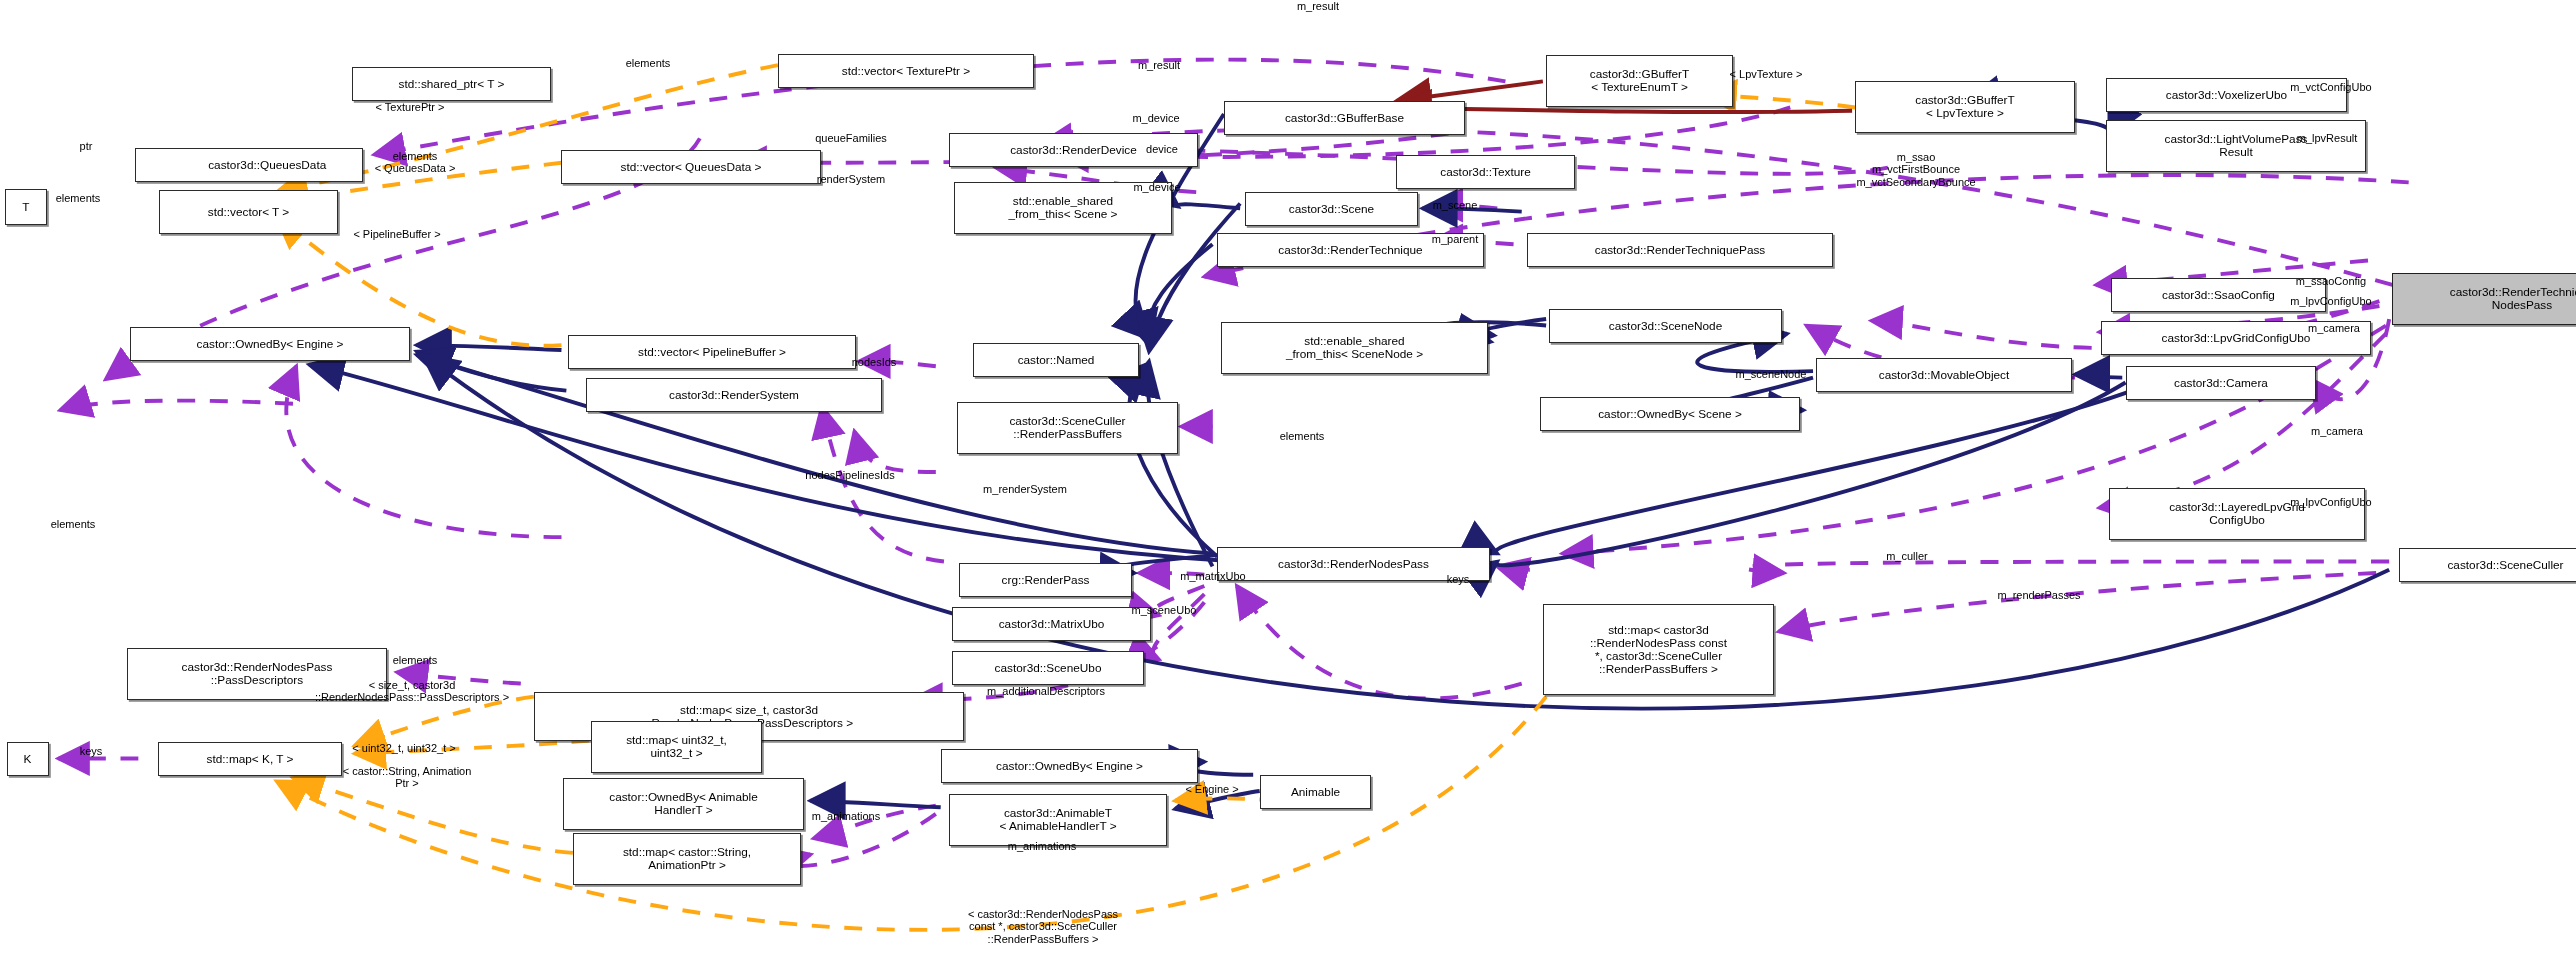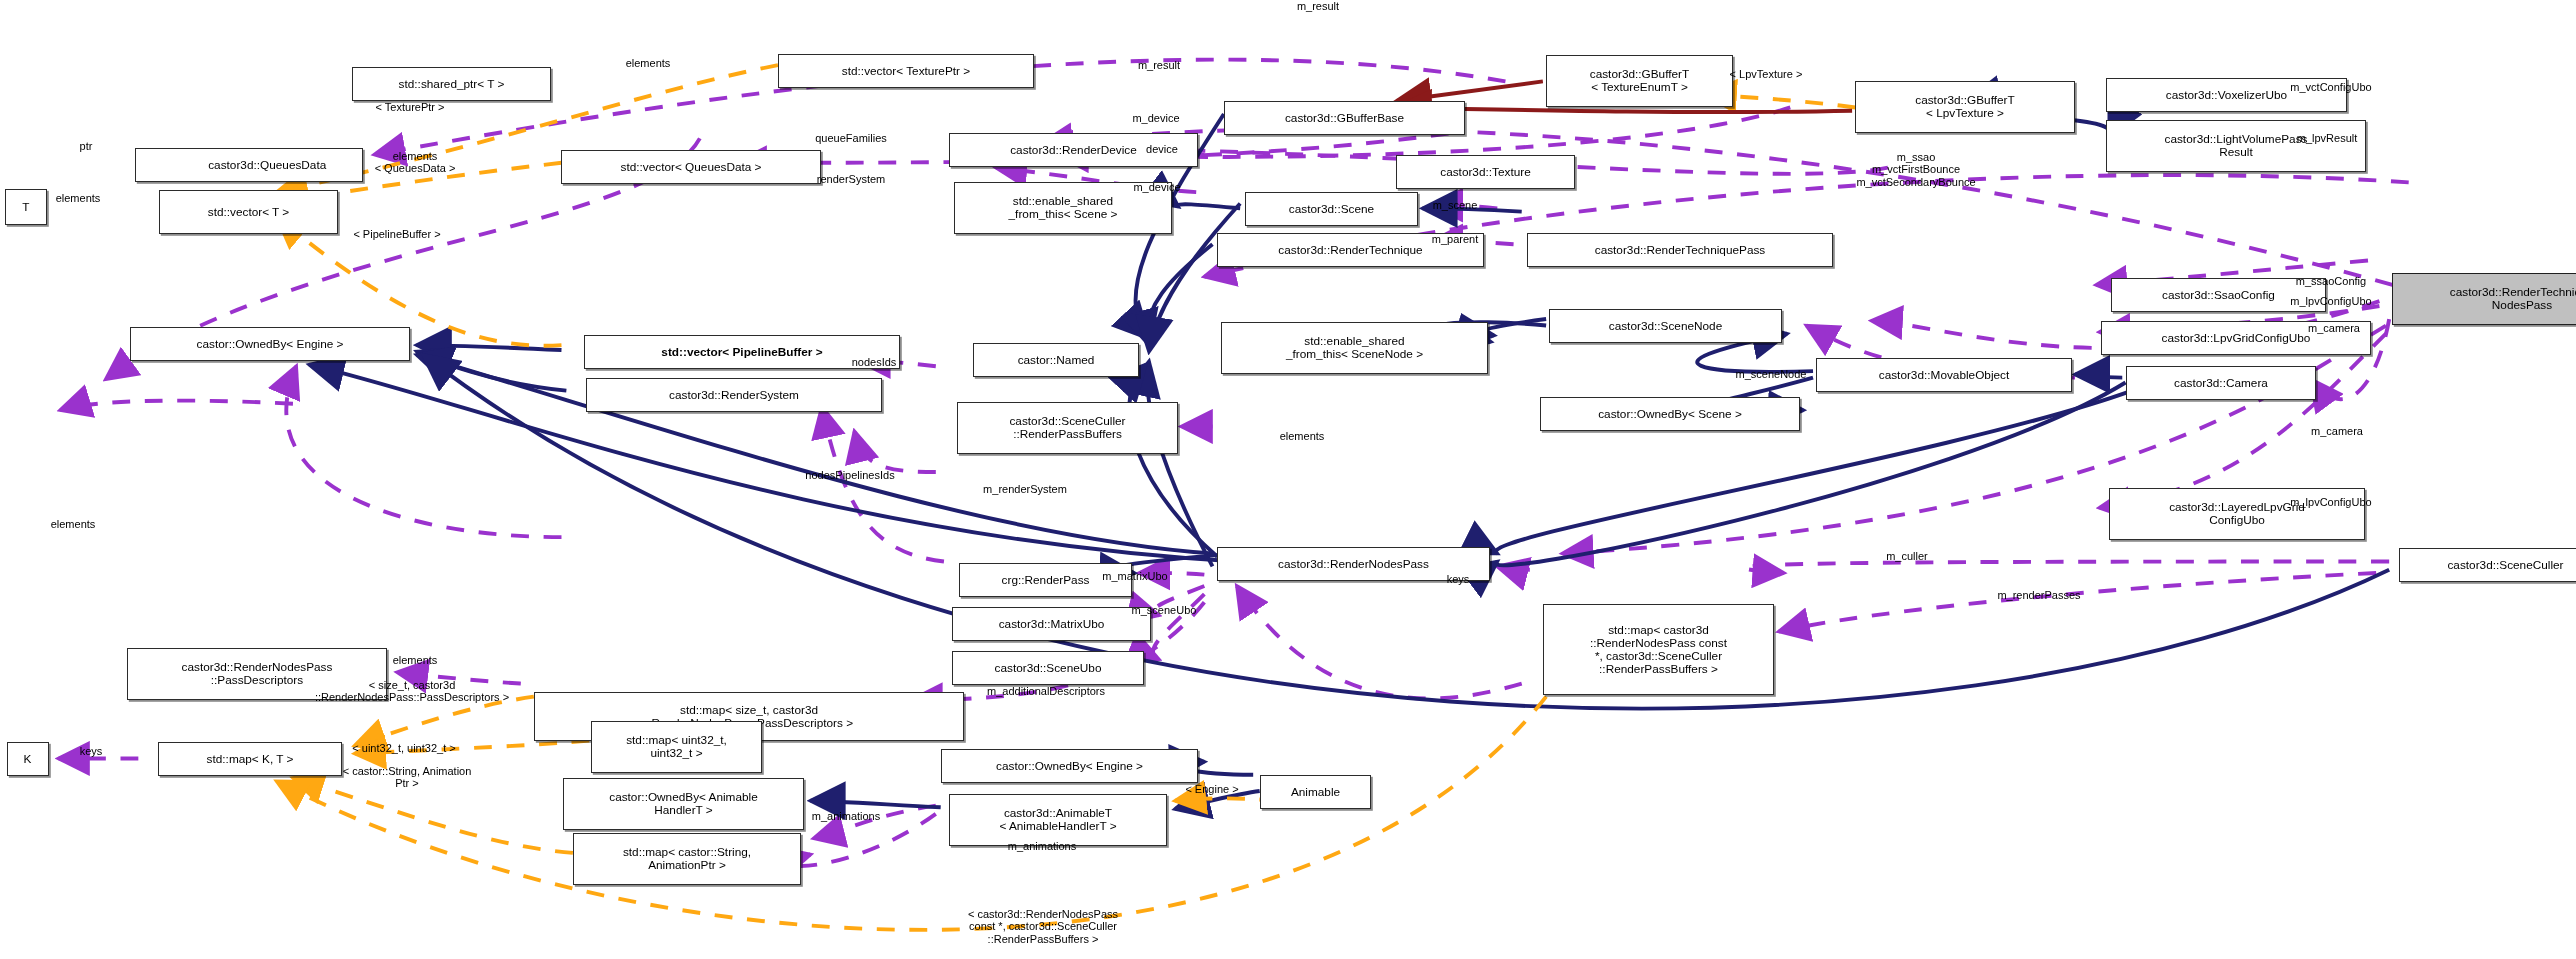--- a/index.html
+++ b/index.html
@@ -159,21 +159,21 @@
   </svg>
 
   <div id="nodes-root">
       <div class="node" style="left: 4.9px; top: 189px; width: 42px; height: 36px;">T</div>
       <div class="node" style="left: 159px; top: 190px; width: 179px; height: 44px;">std::vector&lt; T &gt;</div>
       <div class="node" style="left: 352px; top: 67px; width: 199px; height: 34px;">std::shared_ptr&lt; T &gt;</div>
       <div class="node" style="left: 135px; top: 148px; width: 228px; height: 34px; padding-left: 40px;">castor3d::QueuesData</div>
       <div class="node" style="left: 561px; top: 150px; width: 260px; height: 34px; text-align: right;">std::vector&lt; QueuesData &gt;</div>
       <div class="node" style="left: 778px; top: 54px; width: 256px; height: 34px;">std::vector&lt; TexturePtr &gt;</div>
       <div class="node" style="left: 130px; top: 327px; width: 280px; height: 34px;">castor::OwnedBy&lt; Engine &gt;</div>
-      <div class="node" style="left: 584px; top: 335px; width: 316px; height: 34px; font-weight: bold;">std::vector&lt; PipelineBuffer &gt;</div>
+      <div class="node" style="left: 568px; top: 335px; width: 288px; height: 34px;">std::vector&lt; PipelineBuffer &gt;</div>
       <div class="node" style="left: 586px; top: 378px; width: 296px; height: 34px;">castor3d::RenderSystem</div>
       <div class="node" style="left: 949px; top: 133px; width: 249px; height: 34px;">castor3d::RenderDevice</div>
       <div class="node" style="left: 954px; top: 182px; width: 218px; height: 52px;">std::enable_shared
 _from_this&lt; Scene &gt;</div>
       <div class="node" style="left: 1224px; top: 101px; width: 241px; height: 34px;">castor3d::GBufferBase</div>
       <div class="node" style="left: 1396px; top: 155px; width: 179px; height: 34px;">castor3d::Texture</div>
       <div class="node" style="left: 1245px; top: 192px; width: 173px; height: 34px;">castor3d::Scene</div>
       <div class="node" style="left: 1217px; top: 233px; width: 267px; height: 34px;">castor3d::RenderTechnique</div>
       <div class="node" style="left: 1527px; top: 233px; width: 306px; height: 34px;">castor3d::RenderTechniquePass</div>
       <div class="node" style="left: 973px; top: 343px; width: 166px; height: 34px;">castor::Named</div>
@@ -253,21 +253,21 @@
       <div class="edge-label" style="left: 850px; top: 356px; margin-left: 24px;">nodesIds</div>
       <div class="edge-label" style="left: 1771px; top: 368px;">m_sceneNode</div>
       <div class="edge-label" style="left: 2337px; top: 425px;">m_camera</div>
       <div class="edge-label" style="left: 1302px; top: 430px;">elements</div>
       <div class="edge-label" style="left: 2331px; top: 496px;">m_lpvConfigUbo</div>
       <div class="edge-label" style="left: 73px; top: 518px;">elements</div>
       <div class="edge-label" style="left: 850px; top: 469px;">nodesPipelinesIds</div>
       <div class="edge-label" style="left: 1025px; top: 483px;">m_renderSystem</div>
       <div class="edge-label" style="left: 1907px; top: 550px;">m_culler</div>
       <div class="edge-label" style="left: 1458px; top: 573px;">keys</div>
-      <div class="edge-label" style="left: 1135px; top: 570px;">m_matrixUbo</div>
+      <div class="edge-label" style="left: 1213px; top: 570px;">m_matrixUbo</div>
       <div class="edge-label" style="left: 2039px; top: 589px;">m_renderPasses</div>
       <div class="edge-label" style="left: 1164px; top: 604px;">m_sceneUbo</div>
       <div class="edge-label" style="left: 415px; top: 654px;">elements</div>
       <div class="edge-label" style="left: 412px; top: 679px;">&lt; size_t, castor3d
 ::RenderNodesPass::PassDescriptors &gt;</div>
       <div class="edge-label" style="left: 1046px; top: 685px;">m_additionalDescriptors</div>
       <div class="edge-label" style="left: 91px; top: 745px;">keys</div>
       <div class="edge-label" style="left: 404px; top: 742px;">&lt; uint32_t, uint32_t &gt;</div>
       <div class="edge-label" style="left: 407px; top: 765px;">&lt; castor::String, Animation
 Ptr &gt;</div>

